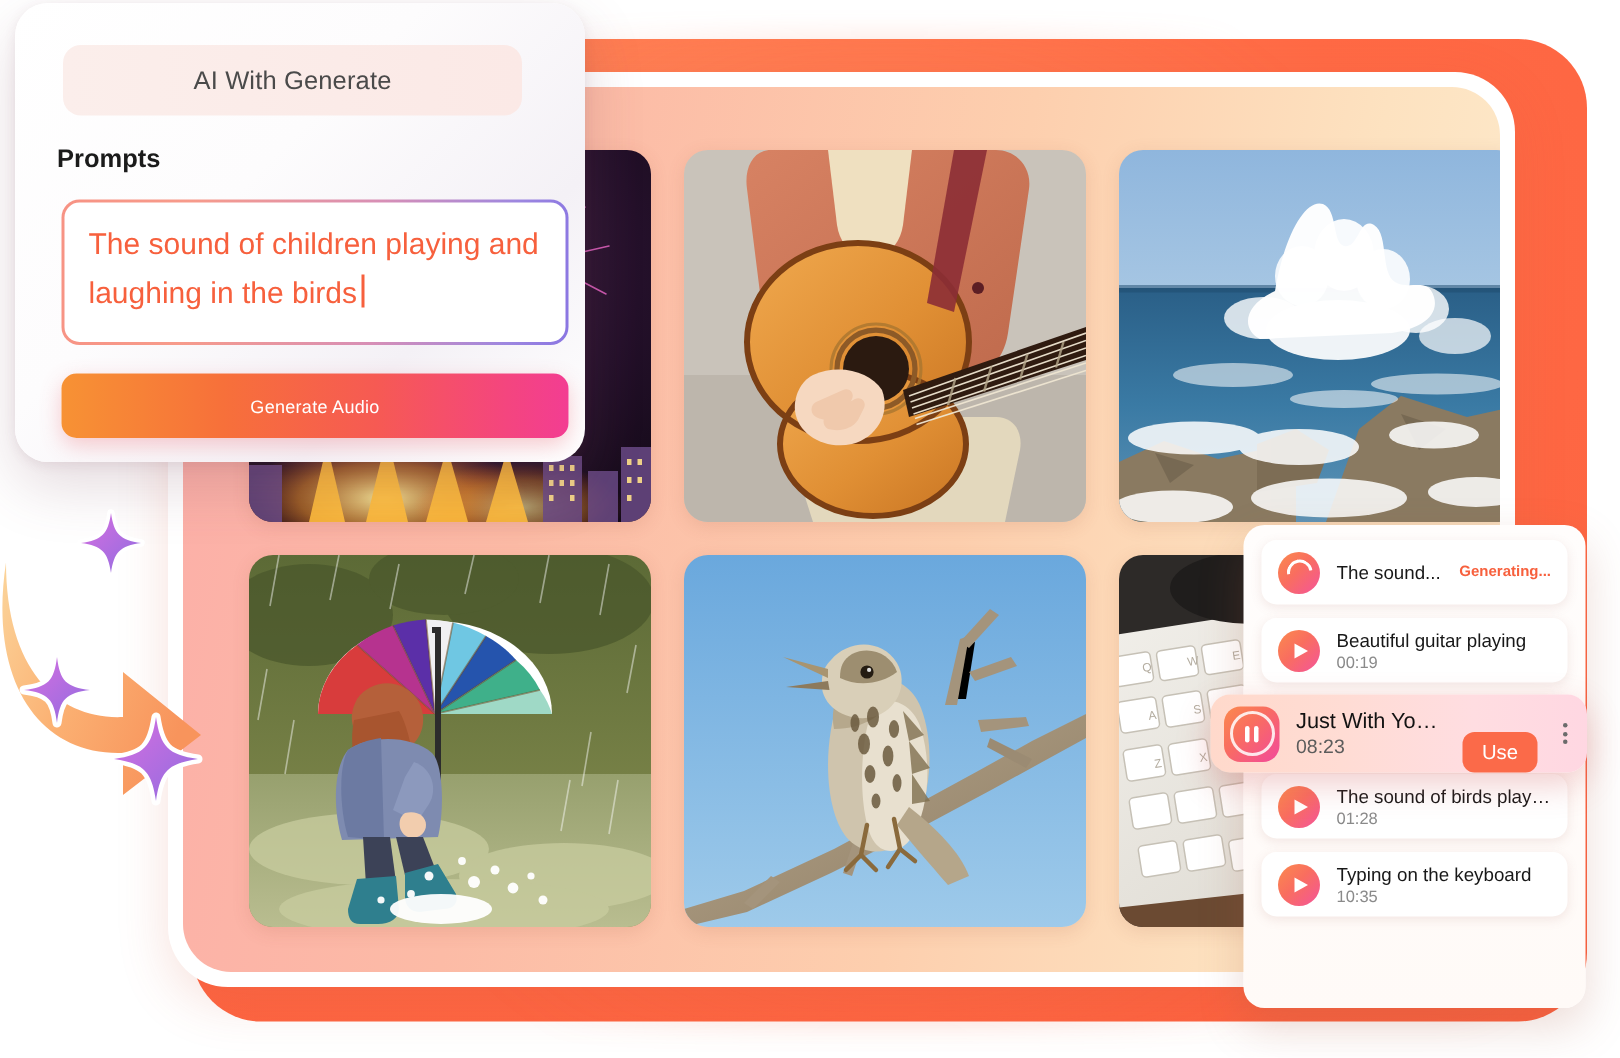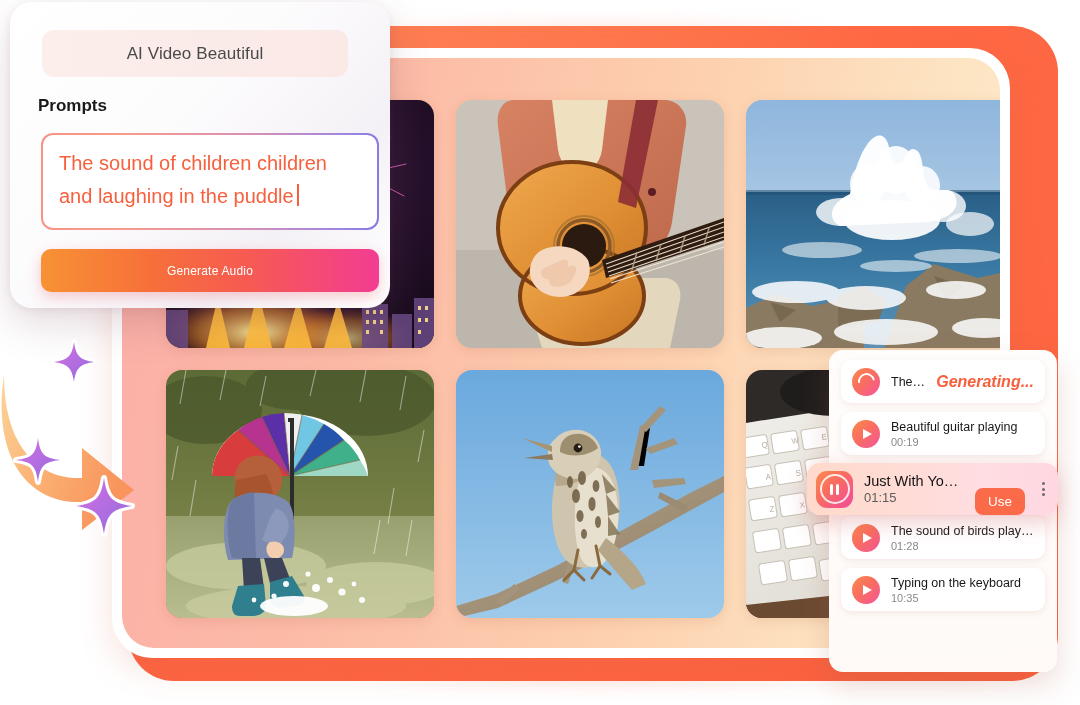--- a/index.html
+++ b/index.html
@@ -120,21 +120,21 @@
     position:relative;
   }
   .thumb{width:28px;height:28px;border-radius:50%;flex:0 0 28px;
     background:linear-gradient(135deg,#fb8a4e 0%,#f96e5f 45%,#f4559a 100%);
     display:flex;align-items:center;justify-content:center;}
   .thumb .tri{width:0;height:0;border-left:9px solid #fff;border-top:5.5px solid transparent;border-bottom:5.5px solid transparent;margin-left:2px;}
   .thumb .ring{width:13px;height:13px;border-radius:50%;border:2.6px solid #fff;border-right-color:transparent;border-bottom-color:transparent;transform:rotate(35deg);}
   .a-meta{display:flex;flex-direction:column;justify-content:center;flex:1;min-width:0;}
   .a-title{font-size:12.5px;color:#181818;white-space:nowrap;overflow:hidden;text-overflow:ellipsis;}
   .a-time{font-size:11px;color:#8a8a8a;margin-top:2px;}
-  .a-status{font-size:16px;font-weight:700;color:#f7603d;white-space:nowrap;font-style:italic;}
+  .a-status{font-size:10px;font-weight:700;color:#f7603d;white-space:nowrap;}
 
   
   .audio-card.active{
     position:absolute;left:-22px;top:113px;width:251px;height:52px;
     background:linear-gradient(90deg,#ffd9cb 0%,#ffdcd4 35%,#ffdde1 70%,#ffd7e2 100%);
     border-radius:13px;padding:0 8px 0 9px;gap:11px;
     box-shadow:0 8px 22px rgba(210,90,90,.30);
     z-index:5;
   }
   .active .thumb{
@@ -603,27 +603,27 @@
           </svg>
         </div>
 
       </div>
     </div>
   </div>
 
   <div class="prompt-panel">
 
     <div class="tabs">
-      <div class="tab">AI Video Beautiful</div>
+      <div class="tab">AI With Generate</div>
     </div>
 
     <div class="prompts-label">Prompts</div>
 
     <div class="textarea-wrap">
-      <div class="textarea"><span>The sound of children children and laughing in the puddle</span><span class="caret"></span></div>
+      <div class="textarea"><span>The sound of children playing and laughing in the birds</span><span class="caret"></span></div>
     </div>
 
     <button class="gen-btn">Generate Audio</button>
   </div>
 
   <div class="deco">
     <svg width="150" height="240" viewBox="0 0 150 240">
       <defs>
         <linearGradient id="arrG" x1="0" y1="0" x2="1" y2="0.5">
           <stop offset="0%" stop-color="#fbd49a"></stop>
@@ -705,21 +705,21 @@
 
     <div class="audio-card active">
       <div class="thumb">
         <span class="pause-ring">
             <i></i>
             <i></i>
           </span>
       </div>
       <div class="a-meta">
         <div class="a-title">Just With You vo...</div>
-        <div class="a-time">01:15</div>
+        <div class="a-time">08:23</div>
       </div>
       <button class="use-btn">Use</button>
       <span class="kebab">
           <i></i>
           <i></i>
           <i></i>
         </span>
     </div>
 
   </div>

